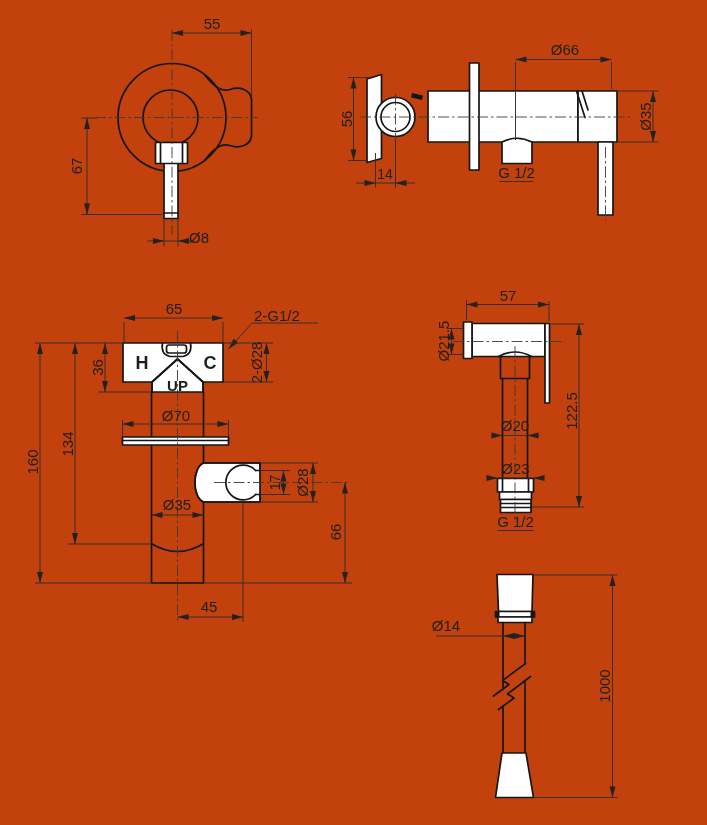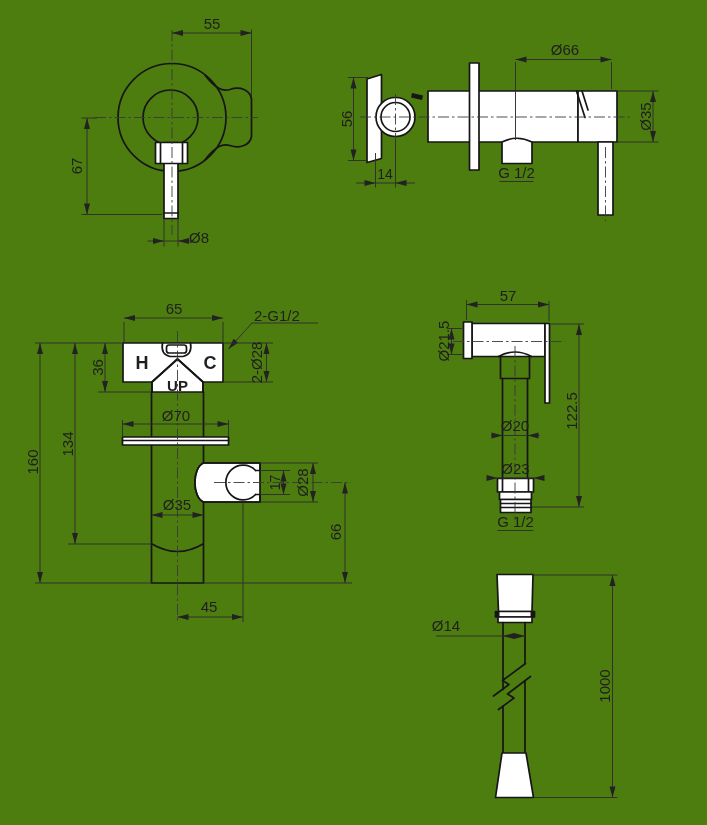--- a/index.html
+++ b/index.html
@@ -1,16 +1,16 @@
 <!DOCTYPE html>
 <html><head>
 <meta charset="utf-8">
 <style>
   html,body{margin:0;padding:0;background:#ffffff;}
-  .page{width:707px;height:825px;background:#4d7c0f;position:relative;overflow:hidden;}
+  .page{width:707px;height:825px;background:#c2410c;position:relative;overflow:hidden;}
   svg{display:block;}
   text{font-family:"Liberation Sans","DejaVu Sans",sans-serif;fill:#1f1f1f;font-size:15px;}
   text.sm{font-size:14px;}
   text.bold{font-weight:bold;font-size:18px;}
   text.boldsm{font-weight:bold;font-size:15px;}
   .obj{stroke:#161616;stroke-width:1.7;fill:none;stroke-linecap:round;stroke-linejoin:round;}
   .objf{stroke:#161616;stroke-width:1.7;fill:#ffffff;stroke-linejoin:round;}
   .fill{fill:#161616;stroke:none;}
   .thin{stroke:#2e2e2e;stroke-width:0.95;fill:none;}
   .cl{stroke:#3a3a3a;stroke-width:0.9;fill:none;stroke-dasharray:11 3 2.5 3;}

